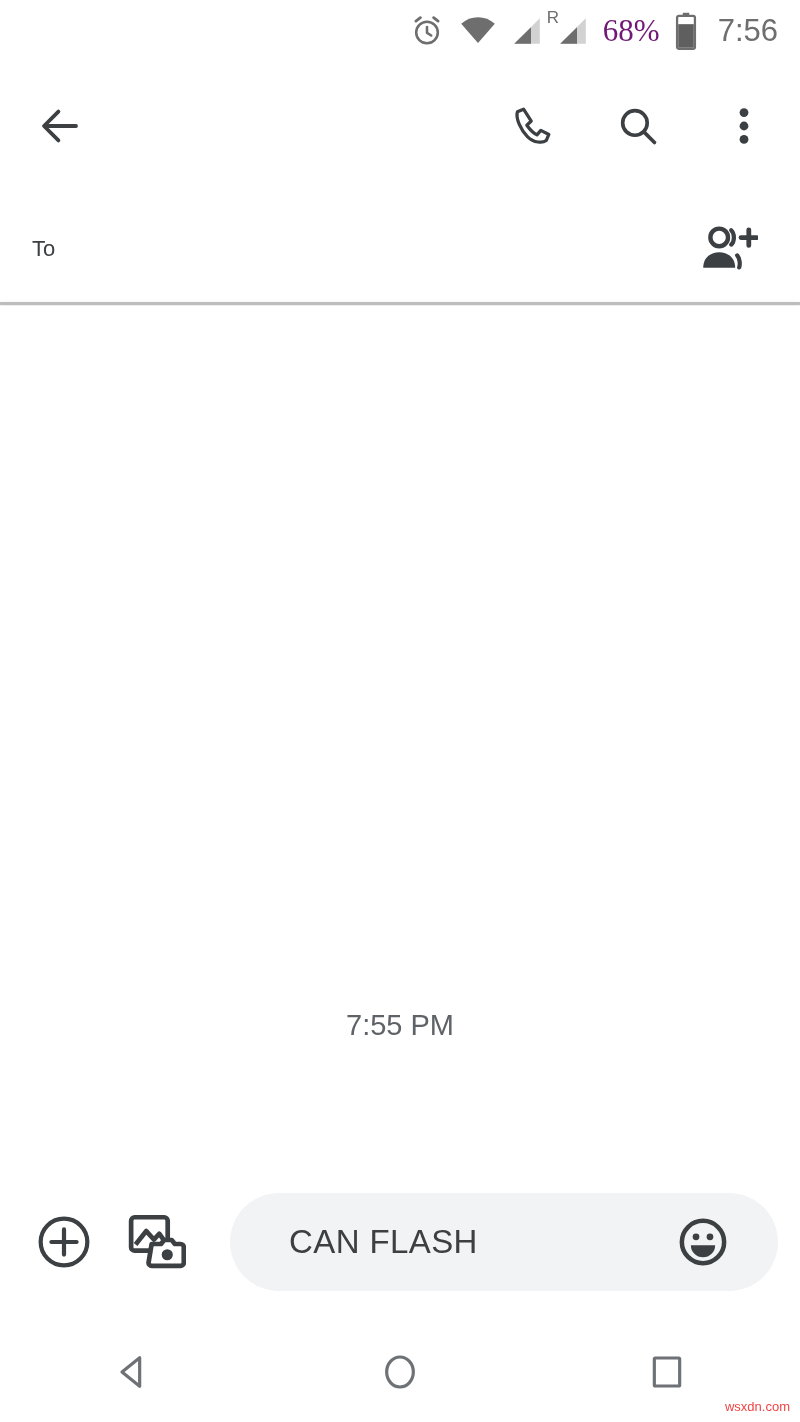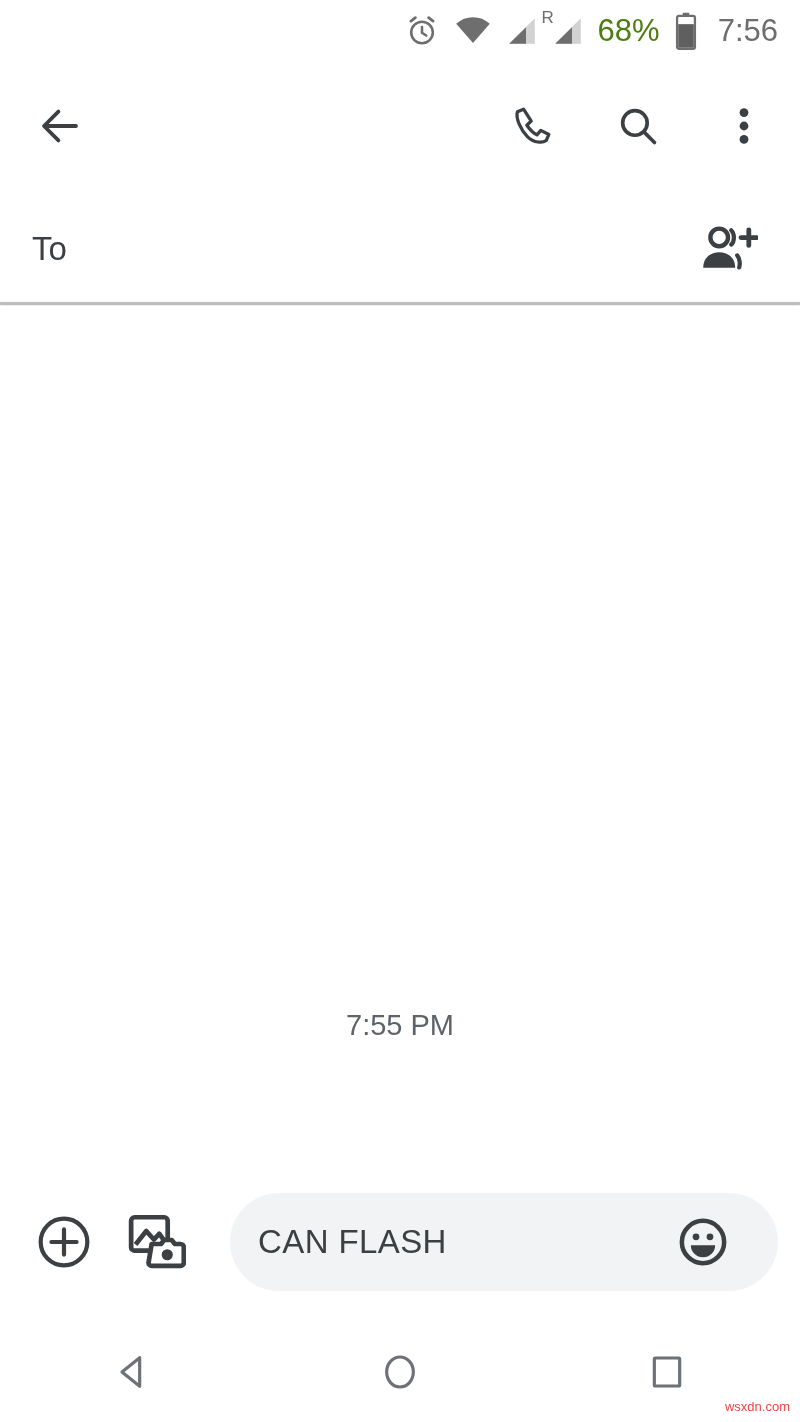--- a/index.html
+++ b/index.html
@@ -12,22 +12,22 @@
   .phone { position: relative; width: 800px; height: 1422px; background: #fff; }
 
   
   .statusbar {
     position: absolute; top: 0; left: 0; right: 0; height: 62px;
     display: flex; align-items: center; justify-content: flex-end;
     padding-right: 22px; gap: 14px;
   }
   .statusbar .sicon { display: flex; align-items: center; justify-content: center; }
   .batt-pct {
-    font-size: 31px; color: #4d7c0f; letter-spacing: 0px;
-    font-family: Liberation Sans, sans-serif;
+    font-size: 31px; color: #701a75; letter-spacing: 0px;
+    font-family: Liberation Serif, serif;
   }
   .clock {
     font-size: 31px; color: #6e6e6e; margin-left: 6px;
     font-family: "Liberation Sans", sans-serif;
   }
 
   
   .appbar {
     position: absolute; top: 78px; left: 0; right: 0; height: 96px;
     display: flex; align-items: center;
@@ -40,21 +40,21 @@
     display: flex; align-items: center; justify-content: center;
     width: 48px; height: 48px;
   }
 
   
   .torow {
     position: absolute; top: 196px; left: 0; right: 0; height: 106px;
     display: flex; align-items: center;
   }
   .to-label {
-    margin-left: 32px; font-size: 33px; color: #3c4043;
+    margin-left: 32px; font-size: 22px; color: #3c4043;
     font-family: "Liberation Sans", sans-serif;
   }
   .chip {
     margin-left: 57px;
     min-width: 96px; height: 58px;
     border: 1.6px solid #9aa0a6; border-radius: 30px;
     display: flex; align-items: center; justify-content: center;
     padding: 0 22px;
   }
   .chip-text { font-size: 29px; color: #3c4043; }
@@ -96,21 +96,21 @@
   .plus-wrap { margin-left: 36px; }
   .gallery-wrap { margin-left: 36px; }
   .inputfield {
     margin-left: 44px; margin-right: 22px;
     flex: 1; height: 98px;
     background: #f1f3f4; border-radius: 49px;
     display: flex; align-items: center; padding: 0 26px 0 28px;
   }
   .input-text {
     flex: 1; font-size: 33px; color: #3c4043; letter-spacing: .4px;
-    white-space: nowrap; overflow: hidden;
+    white-space: nowrap; overflow: hidden; margin-left: 31px;
   }
   .emoji-wrap { margin-right: 22px; display: flex; align-items: center; }
   .send-wrap {
     display: flex; flex-direction: column; align-items: center; justify-content: center;
     width: 78px;
   }
   .send-label {
     font-size: 25px; color: #2b7de9; margin-top: -2px; letter-spacing: .4px;
   }
 

